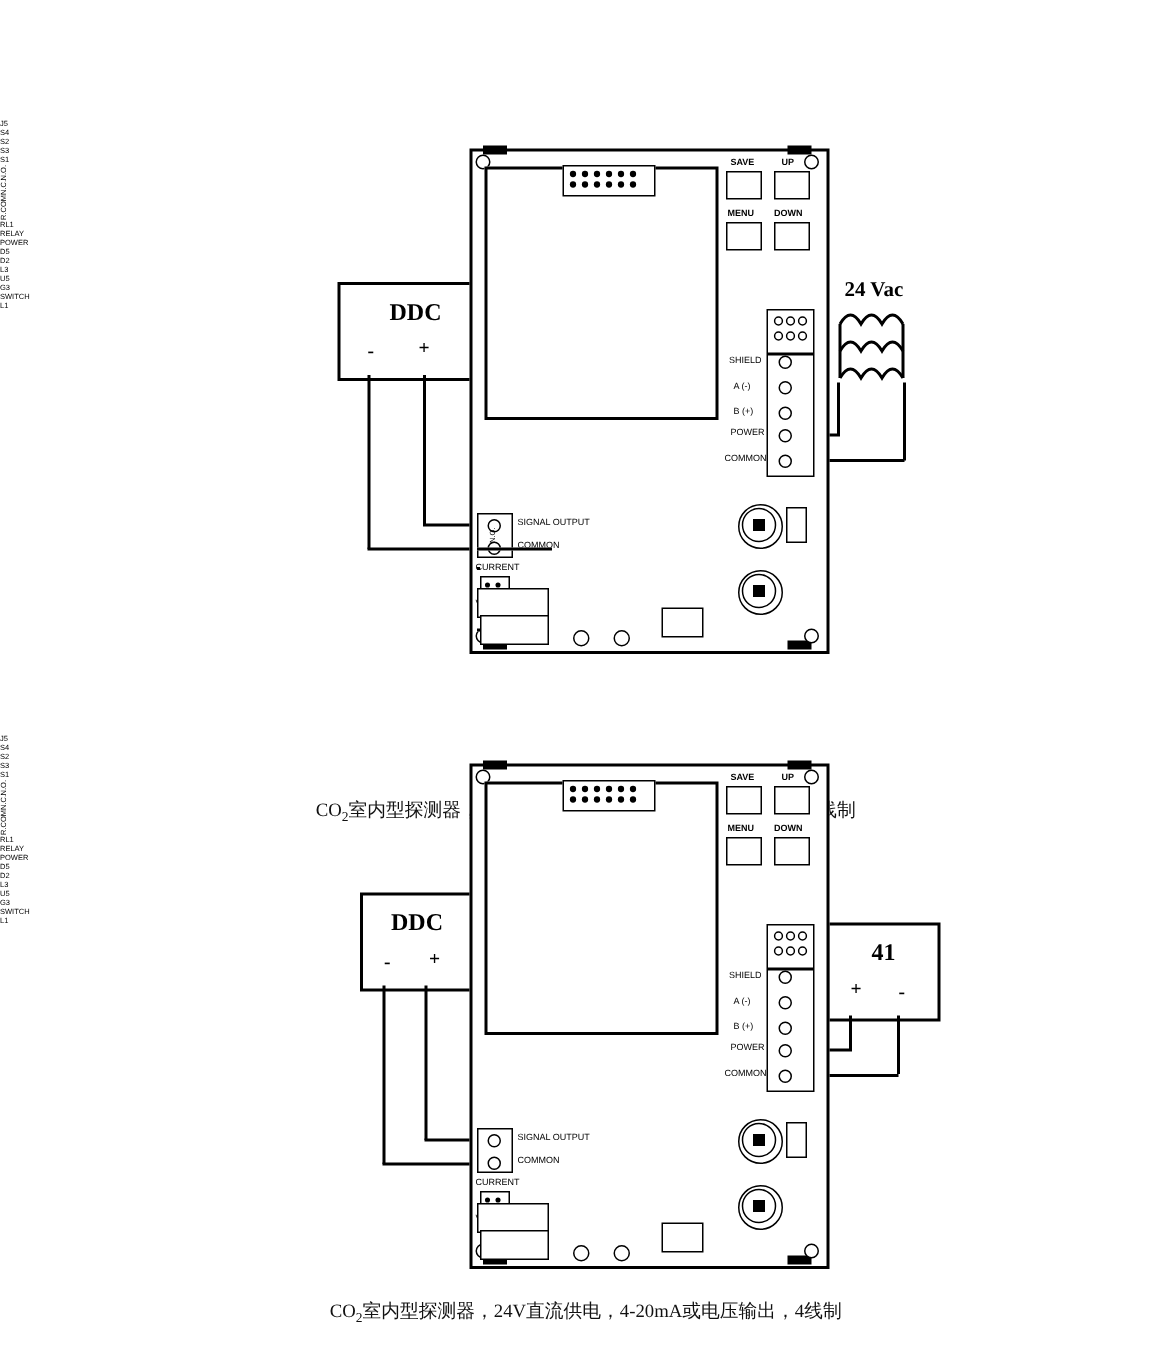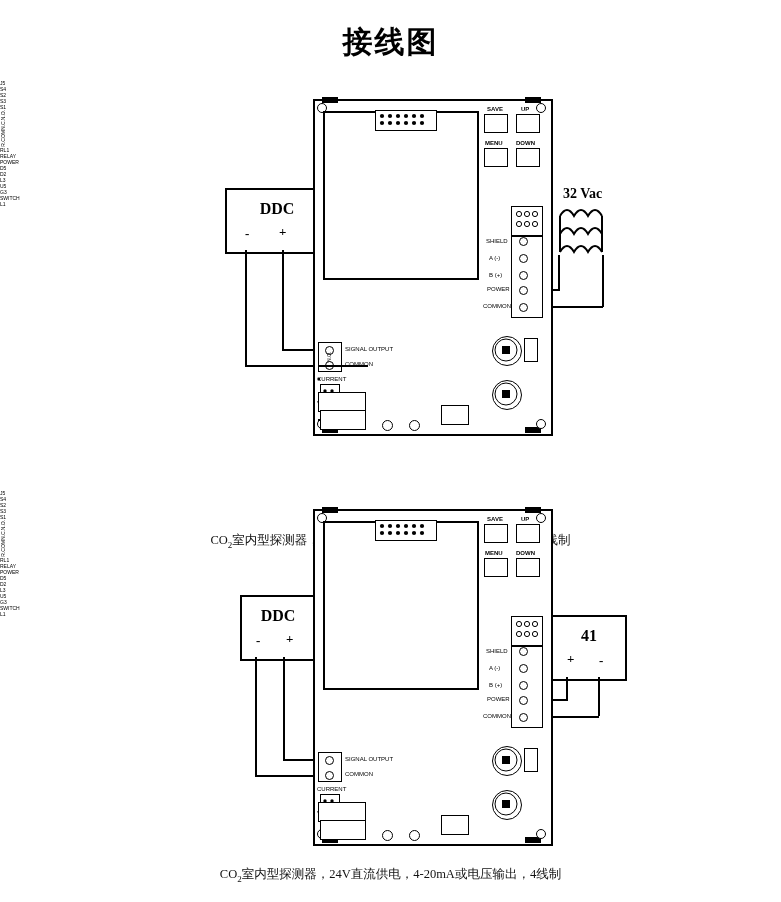--- a/index.html
+++ b/index.html
@@ -59,36 +59,35 @@
   .hdr{position:absolute;border:1px solid #000;background:#fff;}
 
   .sqbtn{position:absolute;border:1px solid #000;background:#fff;}
   .circle{position:absolute;border:1px solid #000;border-radius:50%;background:#fff;}
 </style>
 </head>
 <body>
 
 <div class="page">
 
-  <div class="title">接线图</div>
 
   <div class="diagram diag1">
 
     <div class="devbox" style="left:225px;top:108px;width:100px;height:62px;">
       <div class="dev-title">DDC</div>
       <div class="sign" style="left:18px;top:36px;">-</div>
       <div class="sign" style="left:52px;top:34px;">+</div>
     </div>
 
     <div class="line vl" style="left:245px;top:170px;height:116px;"></div>
     <div class="line hl" style="left:245px;top:285px;width:78px;"></div>
     <div class="line vl" style="left:282px;top:170px;height:100px;"></div>
     <div class="line hl" style="left:282px;top:269px;width:41px;"></div>
 
-    <div class="vaclabel" style="left:563px;top:106px;">32 Vac</div>
+    <div class="vaclabel" style="left:563px;top:106px;">24 Vac</div>
     <div class="coil" style="left:556px;top:128px;">
       <svg width="62" height="62" viewBox="0 0 62 62">
         <path d="M4 8 q7 -12 14 0 q7 -12 14 0 q7 -12 14 0" fill="none" stroke="#000" stroke-width="2"></path>
         <path d="M4 26 q7 -12 14 0 q7 -12 14 0 q7 -12 14 0" fill="none" stroke="#000" stroke-width="2"></path>
         <path d="M4 44 q7 -12 14 0 q7 -12 14 0 q7 -12 14 0" fill="none" stroke="#000" stroke-width="2"></path>
         <line x1="4" y1="8" x2="4" y2="44" stroke="#000" stroke-width="2"></line>
         <line x1="46" y1="8" x2="46" y2="44" stroke="#000" stroke-width="2"></line>
       </svg>
     </div>
 

